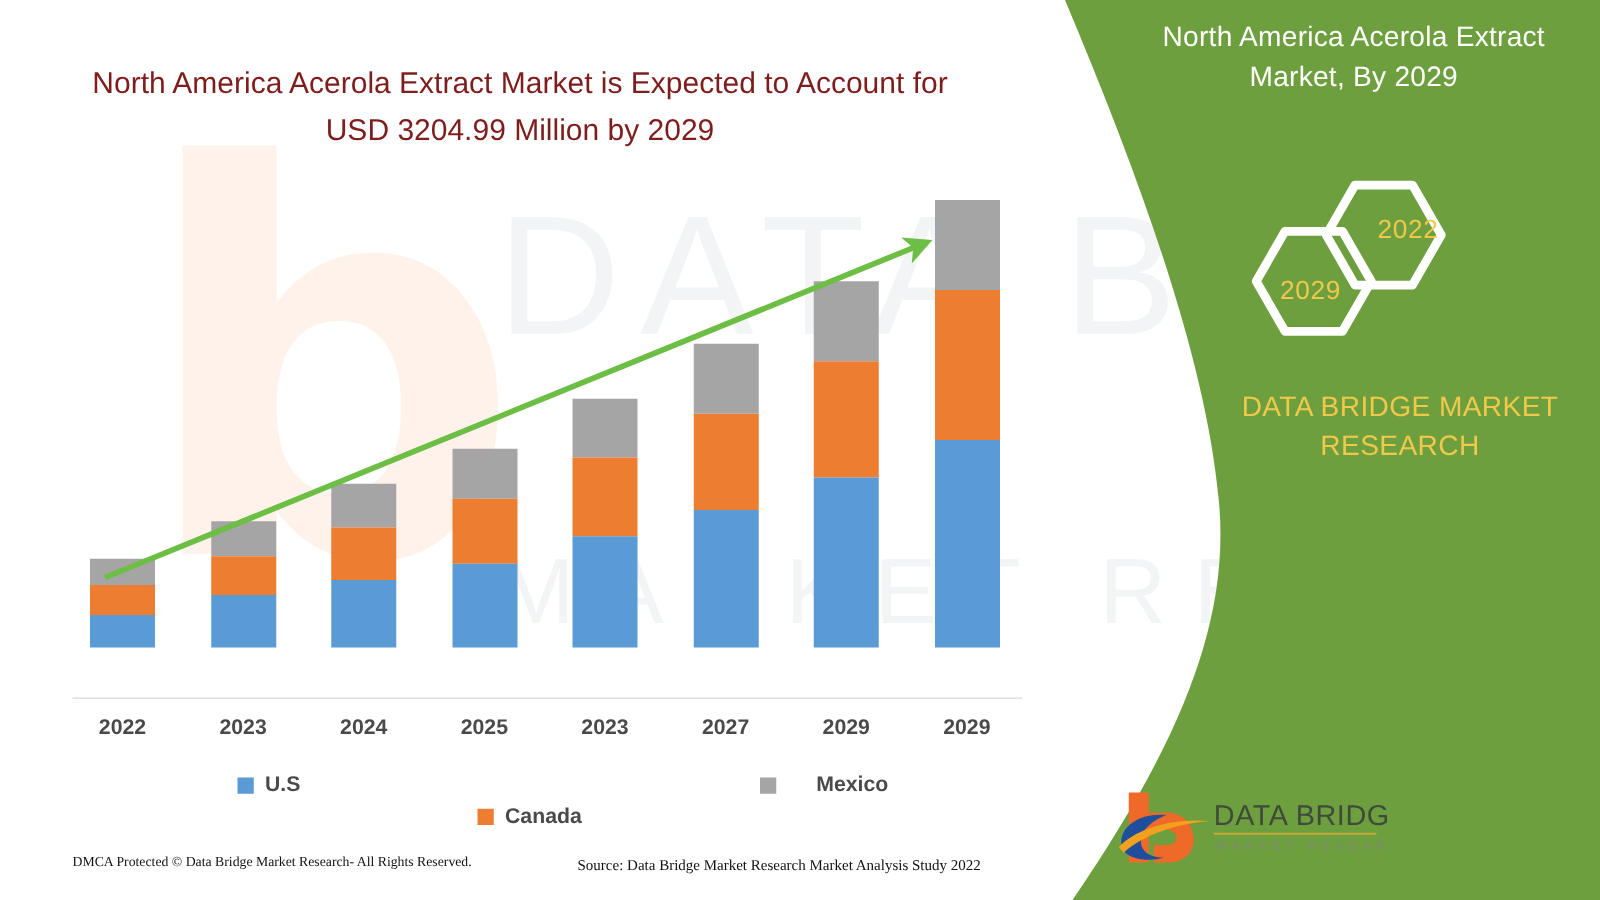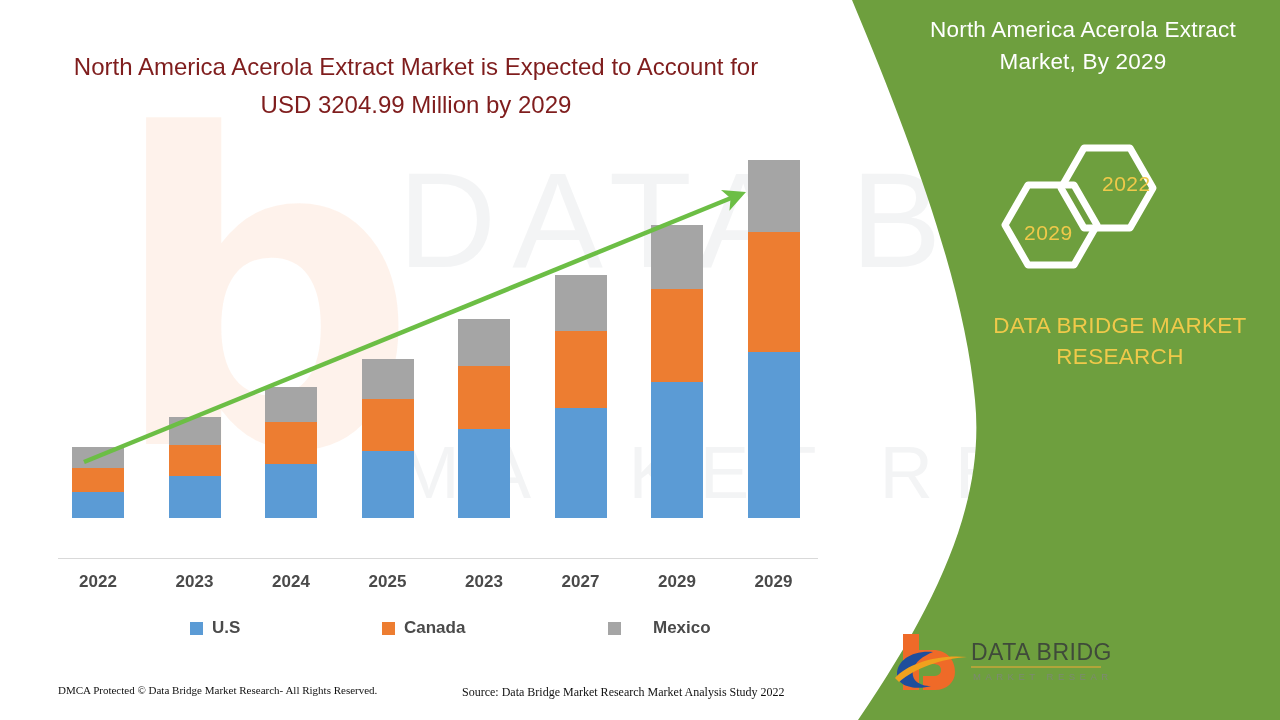--- a/index.html
+++ b/index.html
@@ -211,21 +211,21 @@
         <div class="x-label" style="left: 642px;">2029</div>
         <div class="x-label" style="left: 738.5px;">2029</div>
       </div>
   </div>
 
   <div class="legend" id="legend">
       <div class="legend-item" style="left: 190px;">
         <span class="legend-swatch" style="background: rgb(91, 155, 213);"></span>
         <span class="legend-text">U.S</span>
       </div>
-      <div class="legend-item" style="left: 382px;">
+      <div class="legend-item" style="left: 382px; margin-top: 25px;">
         <span class="legend-swatch" style="background: rgb(237, 125, 49);"></span>
         <span class="legend-text">Canada</span>
       </div>
       <div class="legend-item" style="left: 608px; gap: 32px;">
         <span class="legend-swatch" style="background: rgb(165, 165, 165);"></span>
         <span class="legend-text">Mexico</span>
       </div>
     </div>
 
   <div class="footer-left">DMCA Protected © Data Bridge Market Research- All Rights Reserved.</div>

